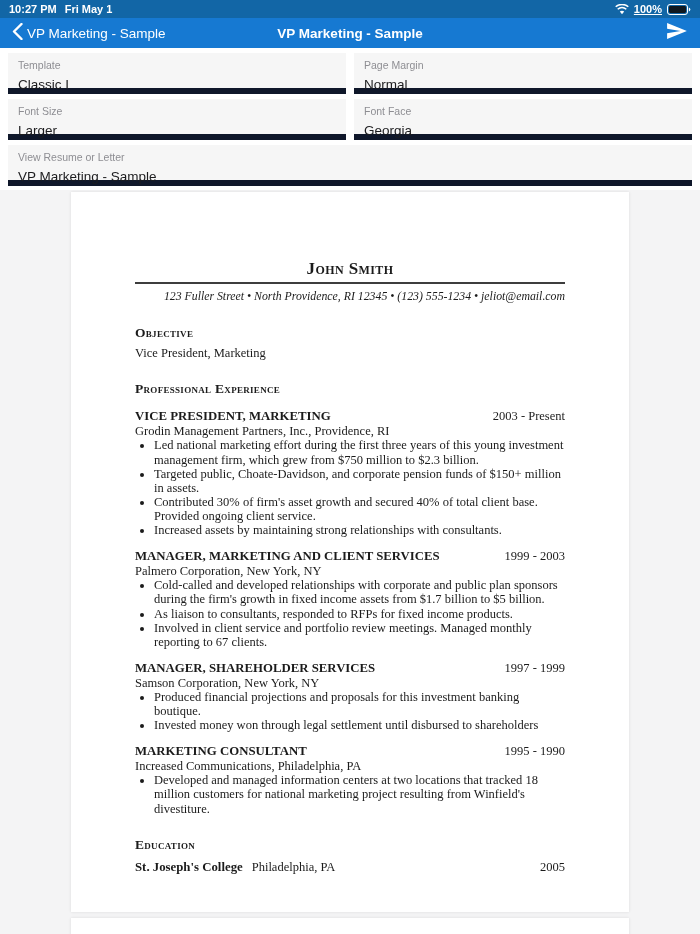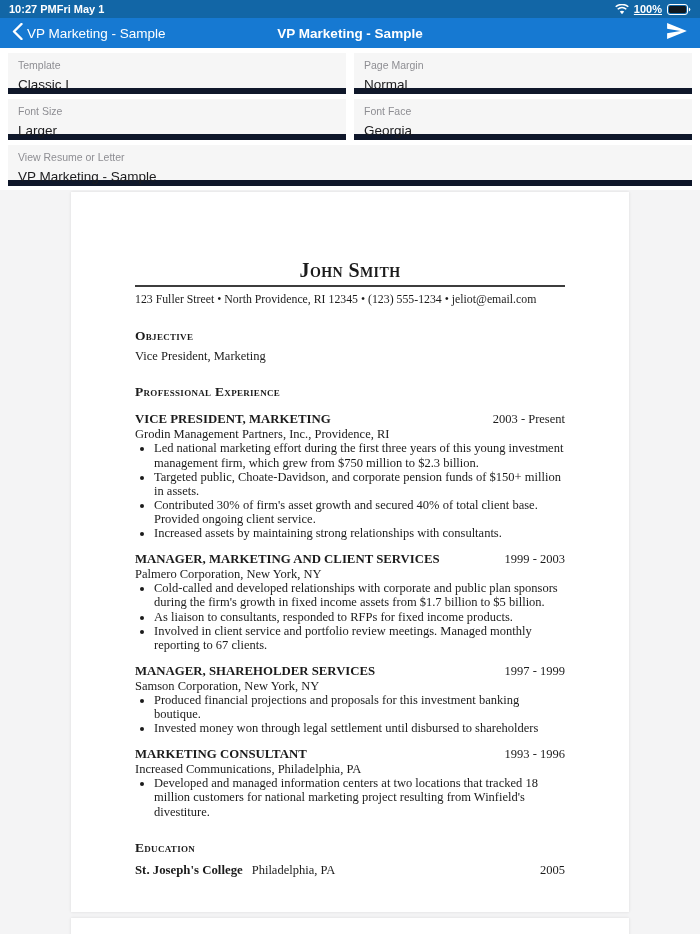--- a/index.html
+++ b/index.html
@@ -9,21 +9,21 @@
     position: relative; width: 700px; height: 934px;
     margin: 0 auto; background: #fff; overflow: hidden;
   }
 
   
   .status-bar {
     height: 18px; background: #1266a6; color: #fff;
     display: flex; align-items: center; justify-content: space-between;
     padding: 0 9px; font-size: 11px; font-weight: 600;
   }
-  .status-left { display: flex; align-items: center; }
+  .status-left { display: flex; gap: 8px; align-items: center; }
   .status-right { display: flex; gap: 5px; align-items: center; text-decoration: underline; }
   .status-right svg { display: block; }
 
   
   .nav-bar {
     height: 30px; background: #1679d2; color: #fff;
     display: flex; align-items: center; padding: 0 12px; position: relative;
   }
   .back-button { display: flex; align-items: center; gap: 4px; font-size: 13.5px; cursor: pointer; z-index: 2; }
   .nav-title {
@@ -50,25 +50,25 @@
   .page {
     width: 558px; margin: 0 auto; background: #fff;
     box-shadow: 0 0 3px rgba(0,0,0,0.10);
   }
   .page1 { height: 720px; margin-top: 2px; padding: 67px 64px 0; }
   .page2 { height: 40px; margin-top: 6px; }
 
   
   .resume { font-family: "Liberation Serif", "DejaVu Serif", serif; color: #1b1b1b; }
   .r-name {
-    text-align: center; font-size: 20px; font-weight: 700;
+    text-align: center; font-size: 17px; font-weight: 700;
     font-variant: small-caps; letter-spacing: 0.4px;
   }
   .r-rule { height: 2px; background: #3d3d3d; margin-top: 3px; }
-  .r-contact { text-align: left; font-size: 11.8px; margin-top: 5px; white-space: nowrap; }
+  .r-contact { text-align: right; font-size: 11.8px; margin-top: 5px; white-space: nowrap; font-style: italic; }
   .r-heading {
     font-size: 13.5px; font-weight: 700; font-variant: small-caps;
     letter-spacing: 0.3px; margin-top: 21px;
   }
   .r-body { font-size: 12.5px; margin-top: 5px; line-height: 1.15; }
   .job { margin-top: 12px; }
   .job:first-of-type { margin-top: 6px; }
   .job-head { display: flex; justify-content: space-between; align-items: baseline; }
   .job-title { font-size: 12.8px; font-weight: 700; }
   .job-dates { font-size: 12.5px; }
@@ -198,21 +198,21 @@
         <div class="job-company">Samson Corporation, New York, NY</div>
         <ul>
           <li>Produced financial projections and proposals for this investment banking boutique.</li>
           <li>Invested money won through legal settlement until disbursed to shareholders</li>
         </ul>
       </div>
 
       <div class="job">
         <div class="job-head">
           <span class="job-title">MARKETING CONSULTANT</span>
-          <span class="job-dates">1993 - 1996</span>
+          <span class="job-dates">1995 - 1990</span>
         </div>
         <div class="job-company">Increased Communications, Philadelphia, PA</div>
         <ul>
           <li>Developed and managed information centers at two locations that tracked 18 million customers for national marketing project resulting from Winfield's divestiture.</li>
         </ul>
       </div>
 
       <div class="r-heading">Education</div>
       <div class="edu-row">
         <span class="edu-school">St. Joseph's College</span>

